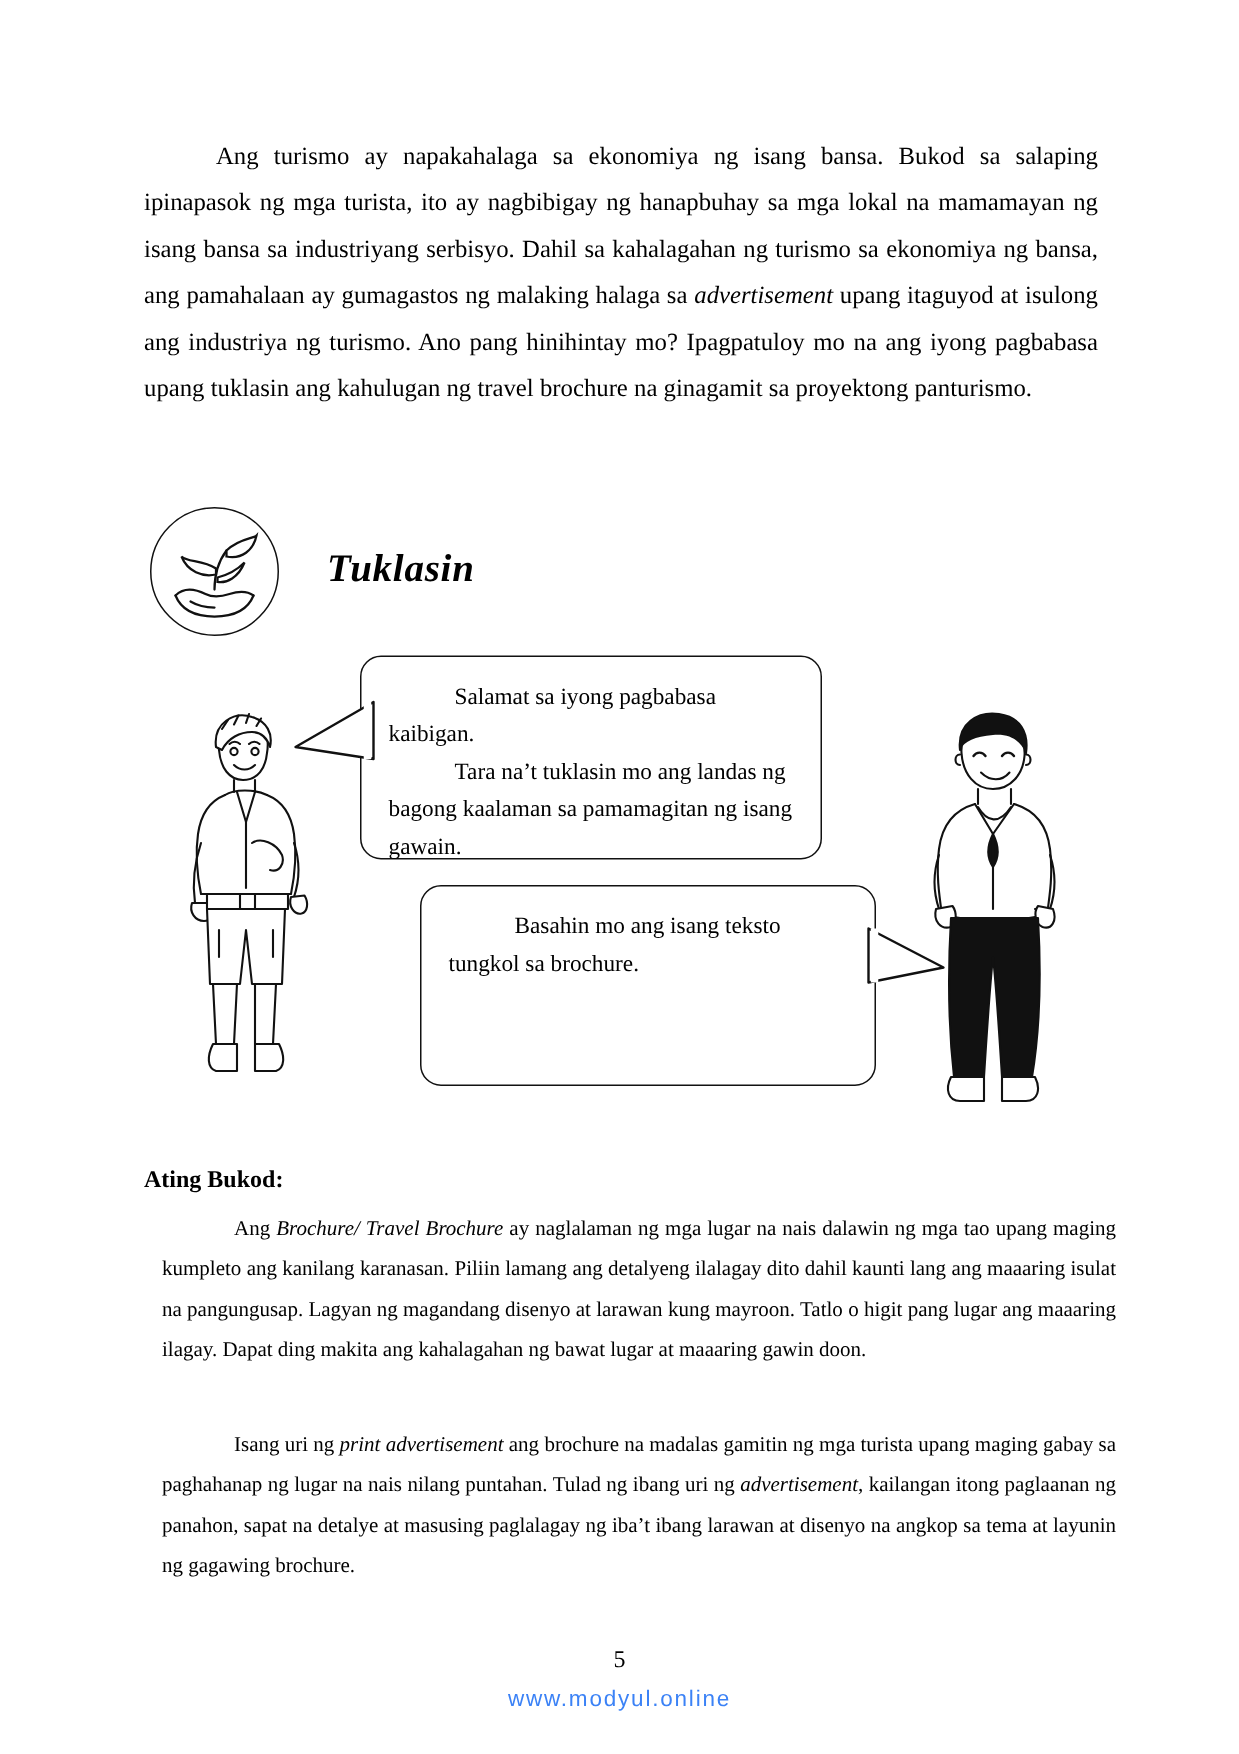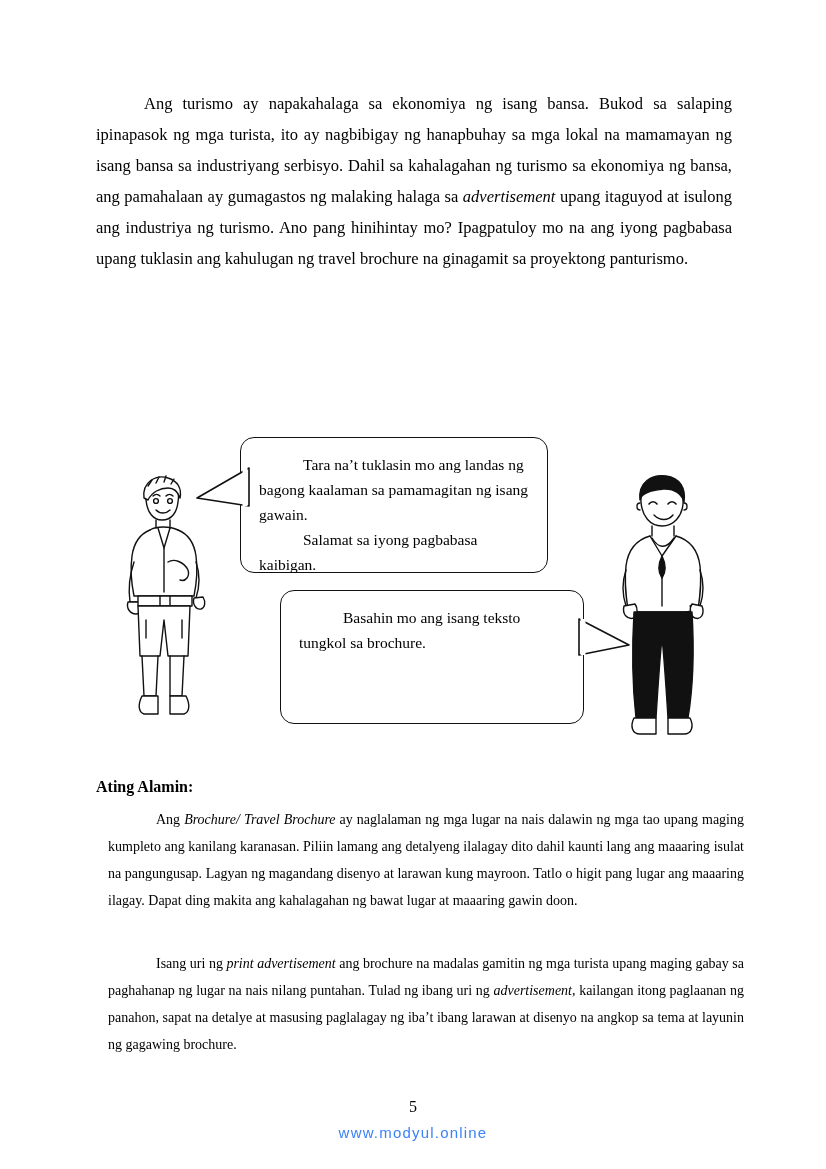--- a/index.html
+++ b/index.html
@@ -157,20 +157,41 @@
 </style>
 </head>
 <body>
 
 <div class="page">
 
   <div class="intro">
     <span class="indent"></span><span>Ang turismo ay napakahalaga sa ekonomiya ng isang bansa. Bukod sa salaping ipinapasok ng mga turista, ito ay nagbibigay ng hanapbuhay sa mga lokal na mamamayan ng isang bansa sa industriyang serbisyo. Dahil sa kahalagahan ng turismo sa ekonomiya ng bansa, ang pamahalaan ay gumagastos ng malaking halaga sa </span><span class="ital">advertisement</span><span> upang itaguyod at isulong ang industriya ng turismo. Ano pang hinihintay mo? Ipagpatuloy mo na ang iyong pagbabasa upang tuklasin ang kahulugan ng travel brochure na ginagamit sa proyektong panturismo.</span>
   </div>
 
+  <div class="tuklasin-block">
+    <div class="seal">
+      <svg width="84" height="84" viewBox="0 0 84 84" xmlns="http://www.w3.org/2000/svg">
+        <g fill="none" stroke="#111" stroke-width="1.5" stroke-linecap="round">
+
+          <path d="M42 54 C 42 44, 44 36, 50 28"></path>
+
+          <path d="M50 28 C 58 20, 68 20, 70 18 C 68 28, 60 34, 50 32 Z" fill="#fff"></path>
+
+          <path d="M43 40 C 34 34, 24 36, 20 32 C 24 42, 34 46, 43 44 Z" fill="#fff"></path>
+
+          <path d="M44 46 C 52 44, 58 40, 62 36 C 58 46, 50 50, 44 49 Z" fill="#fff"></path>
+
+          <path d="M16 58 C 22 52, 30 54, 36 57 C 40 59, 46 59, 52 57 C 58 55, 64 55, 68 58"></path>
+          <path d="M16 58 C 20 68, 30 72, 42 72 C 54 72, 64 68, 68 58"></path>
+          <path d="M26 62 C 31 65, 37 66, 42 66"></path>
+        </g>
+      </svg>
+    </div>
+    <div class="tuklasin-label">Tuklasin</div>
+  </div>
 
   <div class="char-left">
     <svg width="110" height="260" viewBox="0 0 110 260" xmlns="http://www.w3.org/2000/svg">
       <g fill="none" stroke="#111" stroke-width="1.4" stroke-linejoin="round" stroke-linecap="round">
 
         <path d="M38 30 C 36 16, 46 8, 56 10 C 68 11, 72 20, 70 32 C 69 42, 64 50, 54 50 C 45 50, 39 42, 38 30 Z" fill="#fff"></path>
 
         <path d="M36 28 C 34 12, 48 4, 60 8 C 70 11, 74 19, 72 28 C 70 22, 66 18, 60 18 C 52 18, 44 22, 40 30 Z" fill="#fff"></path>
         <path d="M40 16 L 44 10 M48 13 L 51 7 M56 12 L 58 6 M63 14 L 66 9"></path>
 
@@ -250,33 +271,33 @@
         <path d="M64 248 L 64 264 L 80 264 C 88 264, 90 256, 86 248 Z" fill="#fff"></path>
       </g>
     </svg>
   </div>
 
   <div class="balloon" id="balloon-kokoy">
     <svg class="tail-svg" style="left:-46px; top:26px;" width="60" height="60" viewBox="0 0 60 60" xmlns="http://www.w3.org/2000/svg">
       <path d="M54 4 L 2 34 L 54 42 Z" fill="#fff" stroke="#111" stroke-width="1.6" stroke-linejoin="round"></path>
       <line x1="50" y1="4" x2="50" y2="42" stroke="#fff" stroke-width="5"></line>
     </svg>
+    <p><span class="ind"></span><span>Salamat sa iyong pagbabasa kaibigan.</span></p>
     <p><span class="ind"></span><span>Tara na’t tuklasin mo ang landas ng bagong kaalaman sa pamamagitan ng isang gawain.</span></p>
-    <p><span class="ind"></span><span>Salamat sa iyong pagbabasa kaibigan.</span></p>
   </div>
 
   <div class="balloon" id="balloon-friend">
     <svg class="tail-svg" style="right:-50px; top:24px;" width="60" height="60" viewBox="0 0 60 60" xmlns="http://www.w3.org/2000/svg">
       <path d="M6 4 L 56 30 L 6 40 Z" fill="#fff" stroke="#111" stroke-width="1.6" stroke-linejoin="round"></path>
       <line x1="10" y1="4" x2="10" y2="40" stroke="#fff" stroke-width="5"></line>
     </svg>
     <p><span class="ind"></span><span>Basahin mo ang isang teksto tungkol sa brochure.</span></p>
   </div>
 
-  <div class="ating-alamin">Ating Alamin:</div>
+  <div class="ating-alamin">Ating Bukod:</div>
 
   <div class="para" id="para-1">
     <span class="indent"></span><span>Ang </span><span class="ital">Brochure/ Travel Brochure</span><span> ay naglalaman ng mga lugar na nais dalawin ng mga tao upang maging kumpleto ang kanilang karanasan. Piliin lamang ang detalyeng ilalagay dito dahil kaunti lang ang maaaring isulat na pangungusap. Lagyan ng magandang disenyo at larawan kung mayroon. Tatlo o higit pang lugar ang maaaring ilagay. Dapat ding makita ang kahalagahan ng bawat lugar at maaaring gawin doon.</span>
   </div>
 
   <div class="para" id="para-2">
     <span class="indent"></span><span>Isang uri ng </span><span class="ital">print advertisement</span><span> ang brochure na madalas gamitin ng  mga turista upang maging gabay sa paghahanap ng lugar na nais nilang puntahan. Tulad ng ibang uri ng </span><span class="ital">advertisement</span><span>, kailangan itong paglaanan ng panahon, sapat na detalye at masusing paglalagay ng iba’t ibang larawan at disenyo na angkop sa tema at layunin ng gagawing brochure.</span>
   </div>
 
   <div class="page-number">5</div>

